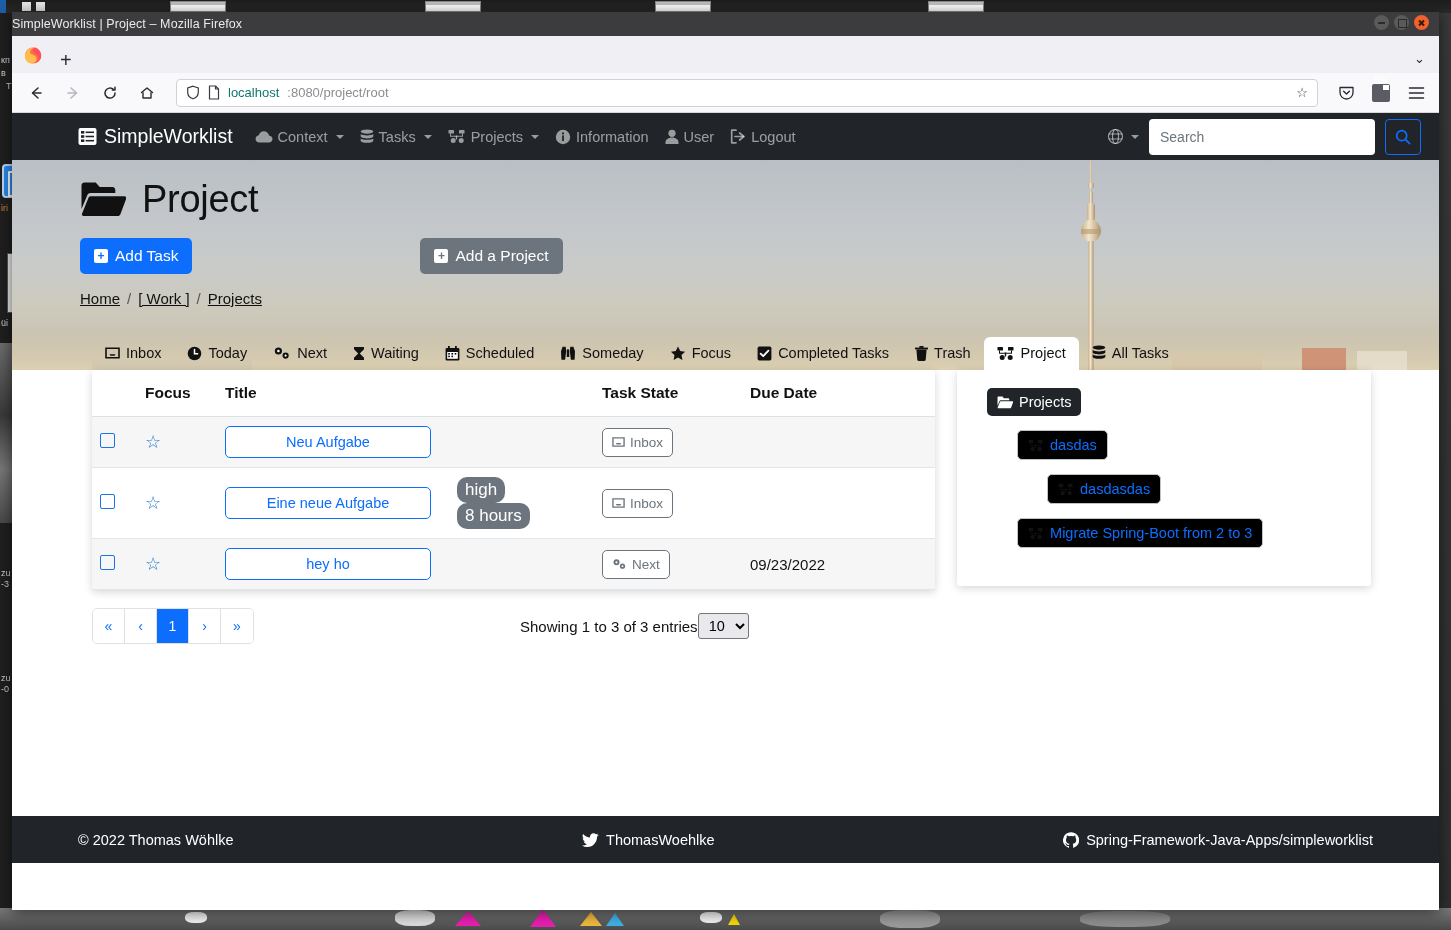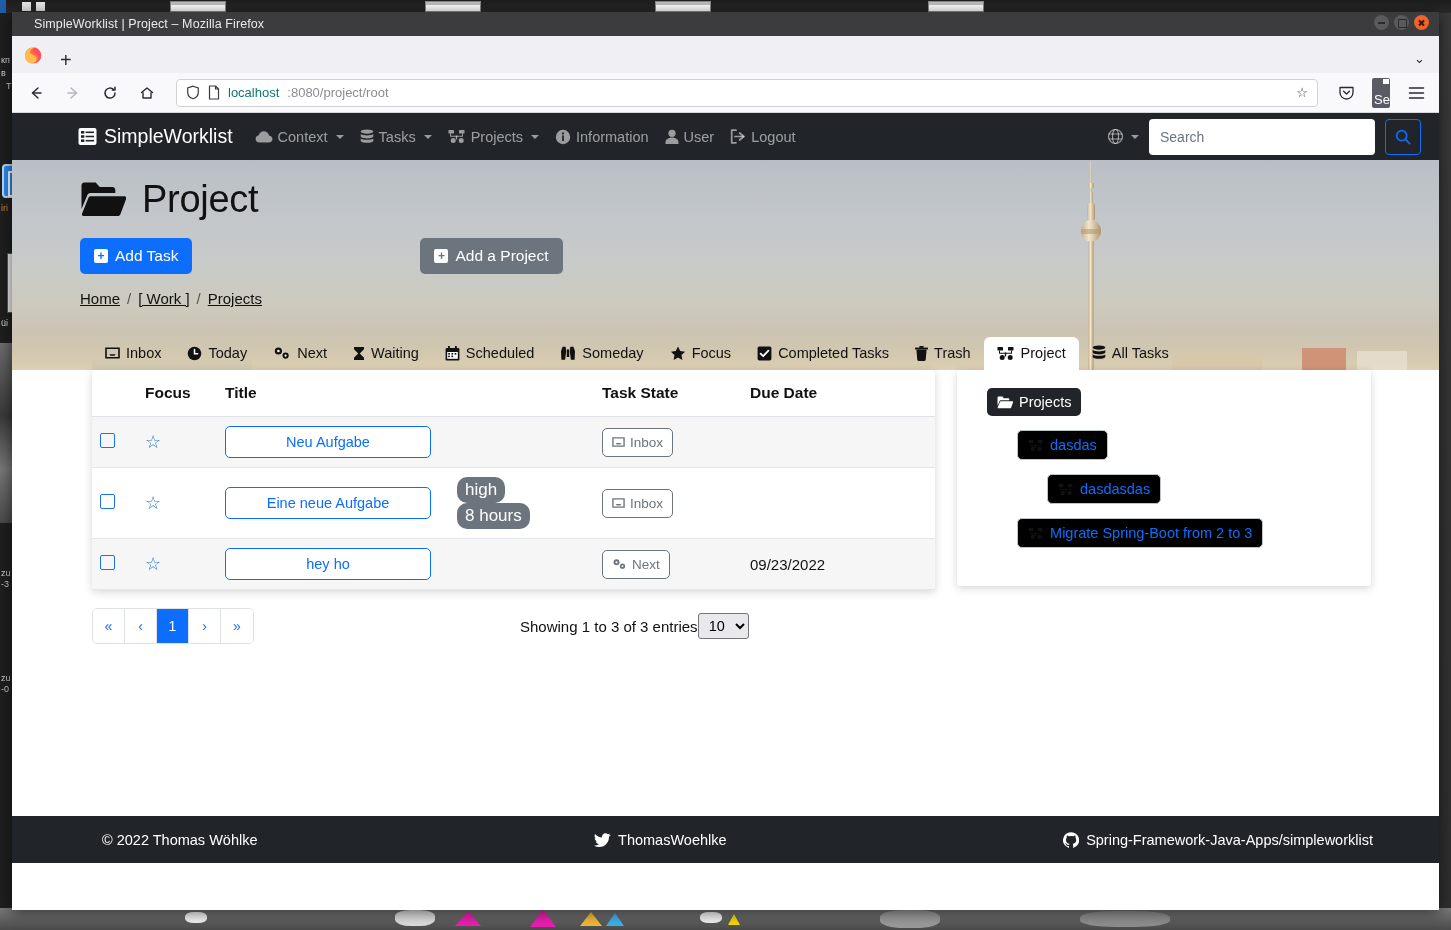--- a/index.html
+++ b/index.html
@@ -72,21 +72,21 @@
     box-shadow:0 2px 14px rgba(0,0,0,.6);
     display:flex; flex-direction:column;
     overflow:hidden;
   }
   
   #titlebar {
     height:24px; background:#3c3b3e; color:#e6e6e6;
     display:flex; align-items:center; position:relative; flex:0 0 24px;
   }
   #titlebar .title {
-    font-size:12.5px; margin-left:22px; letter-spacing:.1px; color:#eaeaea;
+    font-size:12.5px; letter-spacing:.1px; color:#eaeaea;
   }
   #wincontrols { position:absolute; right:10px; top:3px; display:flex; gap:5px;}
   #wincontrols span {
     width:15px;height:15px;border-radius:50%;display:inline-block;
     background:#5a5a5a; position:relative;
   }
   #wincontrols span.close { background:#f0612b; }
   #wincontrols span::after{
     content:""; position:absolute; left:4px; top:7px; width:7px; height:1.5px; background:#2b2b2b;
   }
@@ -140,23 +140,23 @@
   #urlbar{
     flex:1; height:28px; background:#fff; border:1px solid #d2d2d6;
     border-radius:4px; display:flex; align-items:center; padding:0 9px; gap:8px;
     margin:0 6px; font-size:13px;
   }
   #urlbar .host{color:#0f766e;font-weight:normal;}
   #urlbar .path{color:#8c8c92;}
   #urlbar .star{margin-left:auto;color:#3a3a42;font-size:13px;}
   .tbicon{width:26px;height:26px;display:flex;align-items:center;justify-content:center;color:#2b2a33;}
   .se-ext{
-    width:18px;height:30px;background:#5b5b66;color:#fff;border-radius:2px;
-    font-size:13px;display:flex;align-items:flex-end;justify-content:flex-start;
-    padding:0 0 1px 2px;position:relative;font-family:"Liberation Sans",sans-serif;
+    width:18px;height:18px;background:#5b5b66;color:#fff;border-radius:2px;
+    font-size:10px;display:flex;align-items:flex-end;justify-content:flex-start;
+    padding:0 0 16px 2px;position:relative;font-family:"Liberation Sans",sans-serif;
   }
   .se-ext::after{content:"";position:absolute;right:1px;top:1px;width:6px;height:5px;background:#fff;}
 
   
   #page { flex:1; background:#fff; position:relative; overflow:hidden; }
 
   
   #appnav {
     height:47px; background:#212529; display:flex; align-items:center;
     padding:0 18px 0 18px; color:#fff;
@@ -297,21 +297,21 @@
   }
   .node.root{background:#212529;color:#fff;margin-left:14px;}
   .node.child{border:1px solid #bfc4c9;color:#0d6efd;background:#000000;text-align:center;}
   .lvl1{margin-left:44px;margin-top:14px;}
   .lvl2{margin-left:74px;margin-top:14px;}
   .lvl1b{margin-left:44px;margin-top:14px;}
 
   
   #footer{
     position:absolute;left:0;bottom:0;width:100%;height:47px;background:#212529;
-    color:#fff;display:flex;align-items:center;font-size:14.5px;padding-left:24px;
+    color:#fff;display:flex;align-items:center;font-size:14.5px;
   }
   #footer .f1{margin-left:66px;}
   #footer .f2{margin-left:auto;display:flex;align-items:center;gap:7px;}
   #footer .f3{margin-left:auto;margin-right:66px;display:flex;align-items:center;gap:7px;}
   svg{display:block;}
 </style>
 </head>
 <body>
 
 <div id="desktop">

